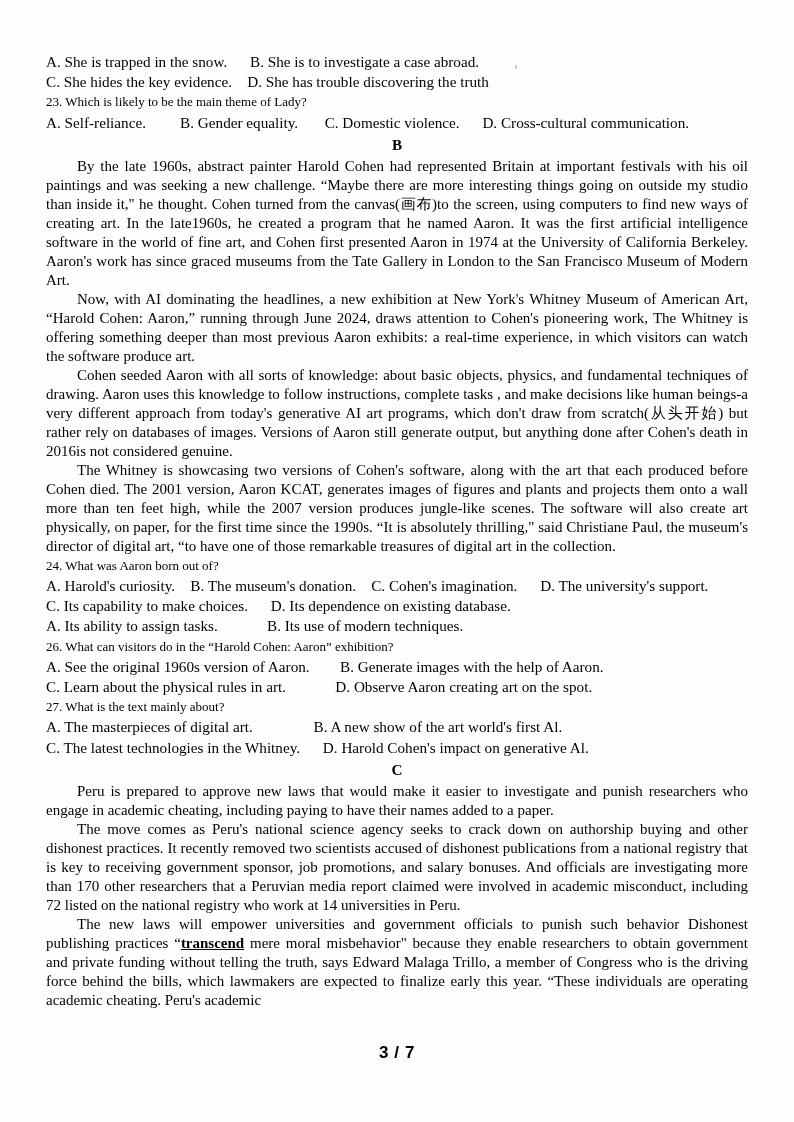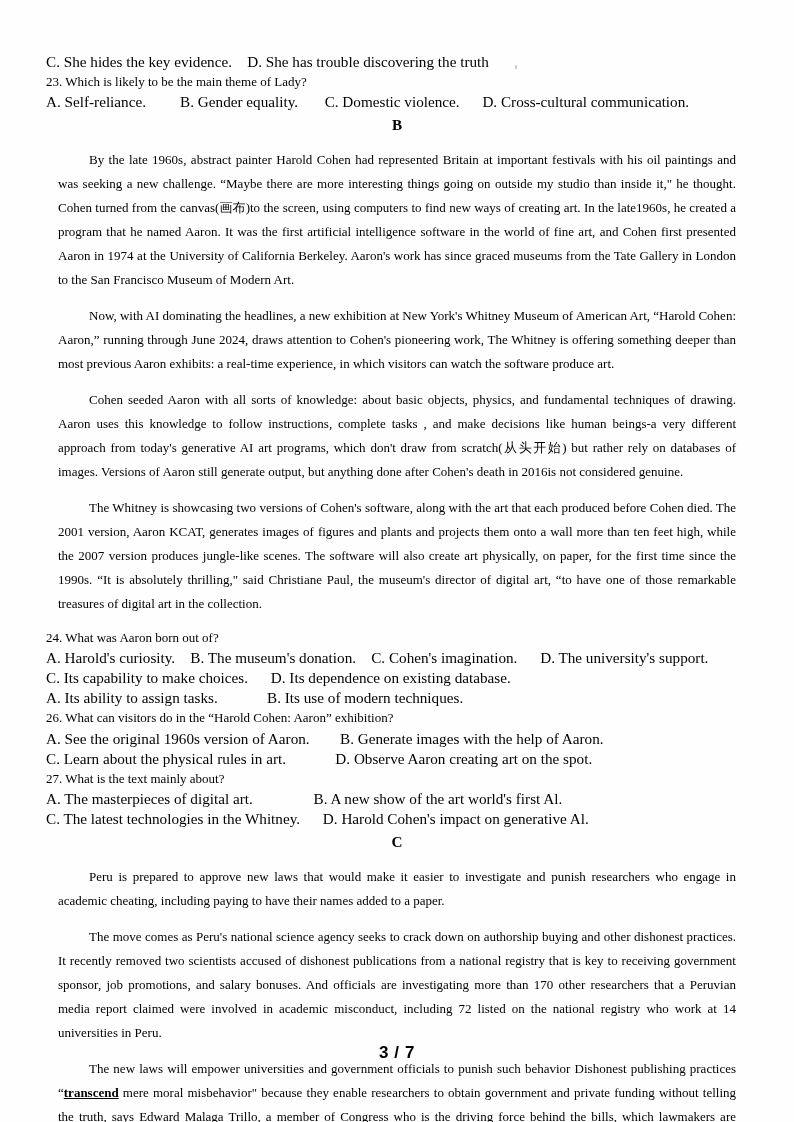--- a/index.html
+++ b/index.html
@@ -27,26 +27,26 @@
     left: 46px;
     top: 52px;
     width: 702px;
   }
   .opts {
     font-size: 15.2px;
     line-height: 20.2px;
     white-space: pre;
   }
   .para {
-    font-size: 13px;
-    line-height: 24px;
+    font-size: 15px;
+    line-height: 19px;
     text-align: justify;
     text-justify: inter-word;
     text-indent: 31px;
-    margin: 12px;
+    margin: 0;
     hyphens: none;
   }
   .para.j { text-align-last: left; }
   .section-letter {
     font-size: 15.2px;
     line-height: 22px;
     text-align: center;
     font-weight: bold;
     margin: 1px 0 1px 0;
   }
@@ -83,20 +83,21 @@
 </style>
 </head>
 <body>
 
 <div class="page">
 
   <div class="speck"></div>
 
   <div class="content">
 
+    <div class="opts">A. She is trapped in the snow.      B. She is to investigate a case abroad.</div>
     <div class="opts">C. She hides the key evidence.    D. She has trouble discovering the truth</div>
 
     <div class="q">23. Which is likely to be the main theme of Lady?</div>
     <div class="opts">A. Self-reliance.         B. Gender equality.       C. Domestic violence.      D. Cross-cultural communication.</div>
 
     <div class="section-letter">B</div>
 
     <p class="para j">By the late 1960s, abstract painter Harold Cohen had represented Britain at important festivals with his oil paintings and was seeking a new challenge. “Maybe there are more interesting things going on outside my studio than inside it," he thought. Cohen turned from the canvas(画布)to the screen, using computers to find new ways of creating art. In the late1960s, he created a program that he named Aaron. It was the first artificial intelligence software in the world of fine art, and Cohen first presented Aaron in 1974 at the University of California Berkeley. Aaron's work has since graced museums from the Tate Gallery in London to the San Francisco Museum of Modern Art.</p>
     <p class="para j">Now, with AI dominating the headlines, a new exhibition at New York's Whitney Museum of American Art, “Harold Cohen: Aaron,” running through June 2024, draws attention to Cohen's pioneering work, The Whitney is offering something deeper than most previous Aaron exhibits: a real-time experience, in which visitors can watch the software produce art.</p>
     <p class="para j">Cohen seeded Aaron with all sorts of knowledge: about basic objects, physics, and fundamental techniques of drawing. Aaron uses this knowledge to follow instructions, complete tasks , and make decisions like human beings-a very different approach from today's generative AI art programs, which don't draw from scratch(从头开始) but rather rely on databases of images. Versions of Aaron still generate output, but anything done after Cohen's death in 2016is not considered genuine.</p>

